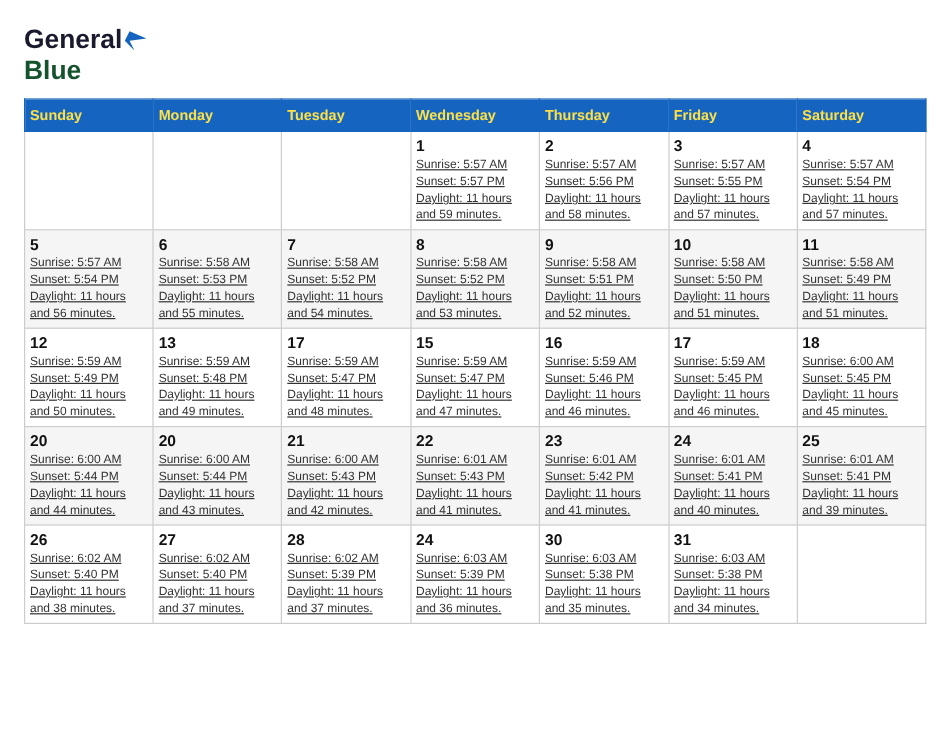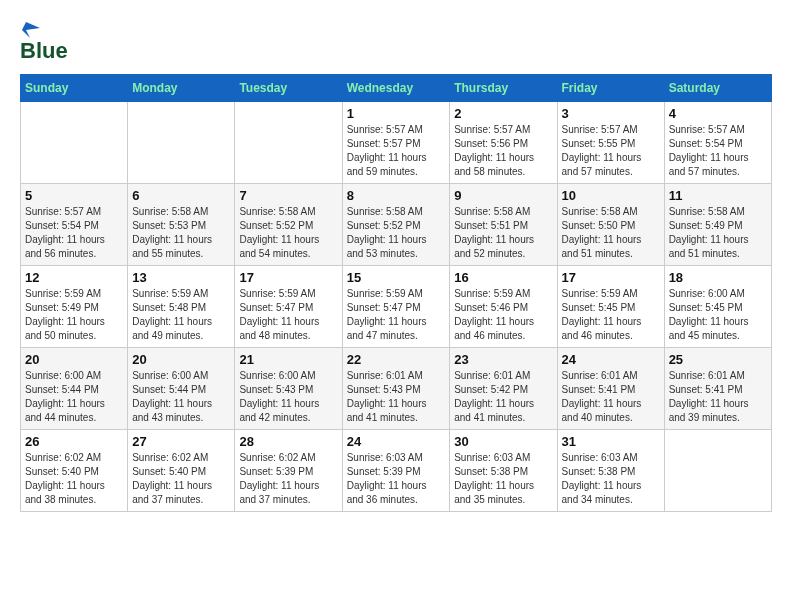--- a/index.html
+++ b/index.html
@@ -38,21 +38,21 @@
       font-weight: normal;
       color: #333;
     }
     .calendar {
       width: 100%;
       border-collapse: collapse;
       font-size: 11px;
     }
     .calendar thead tr th {
       background: #1565c0;
-      color: #86efac;
+      color: #fde047;
       padding: 6px 4px;
       text-align: left;
       font-size: 12px;
       font-weight: bold;
       border: 1px solid #1565c0;
     }
     .calendar tbody tr td {
       border: 1px solid #ccc;
       vertical-align: top;
       padding: 4px;
@@ -66,29 +66,31 @@
     .day-num {
       font-size: 13px;
       font-weight: bold;
       color: #111;
       margin-bottom: 2px;
     }
     .day-info {
       font-size: 10px;
       color: #333;
       line-height: 1.4;
+      text-decoration: underline;
     }
     .empty { background: #fff !important; }
   </style>
 </head>
 <body>
 
 <div class="header">
   <div class="logo">
     <div class="logo-line">
+      <span style="font-size:22px;font-weight:bold;color:#1a1a2e;">General</span>
       <svg width="18" height="18" viewBox="0 0 18 18" style="margin-left:2px;">
         <polygon points="4,2 18,8 4,10 8,18 0,10" fill="#1565c0"></polygon>
       </svg>
     </div>
     <div>
       <span style="font-size:22px;font-weight:bold;color:#14532d;">Blue</span>
     </div>
   </div>
   <div class="title-block">
     <h1></h1>

